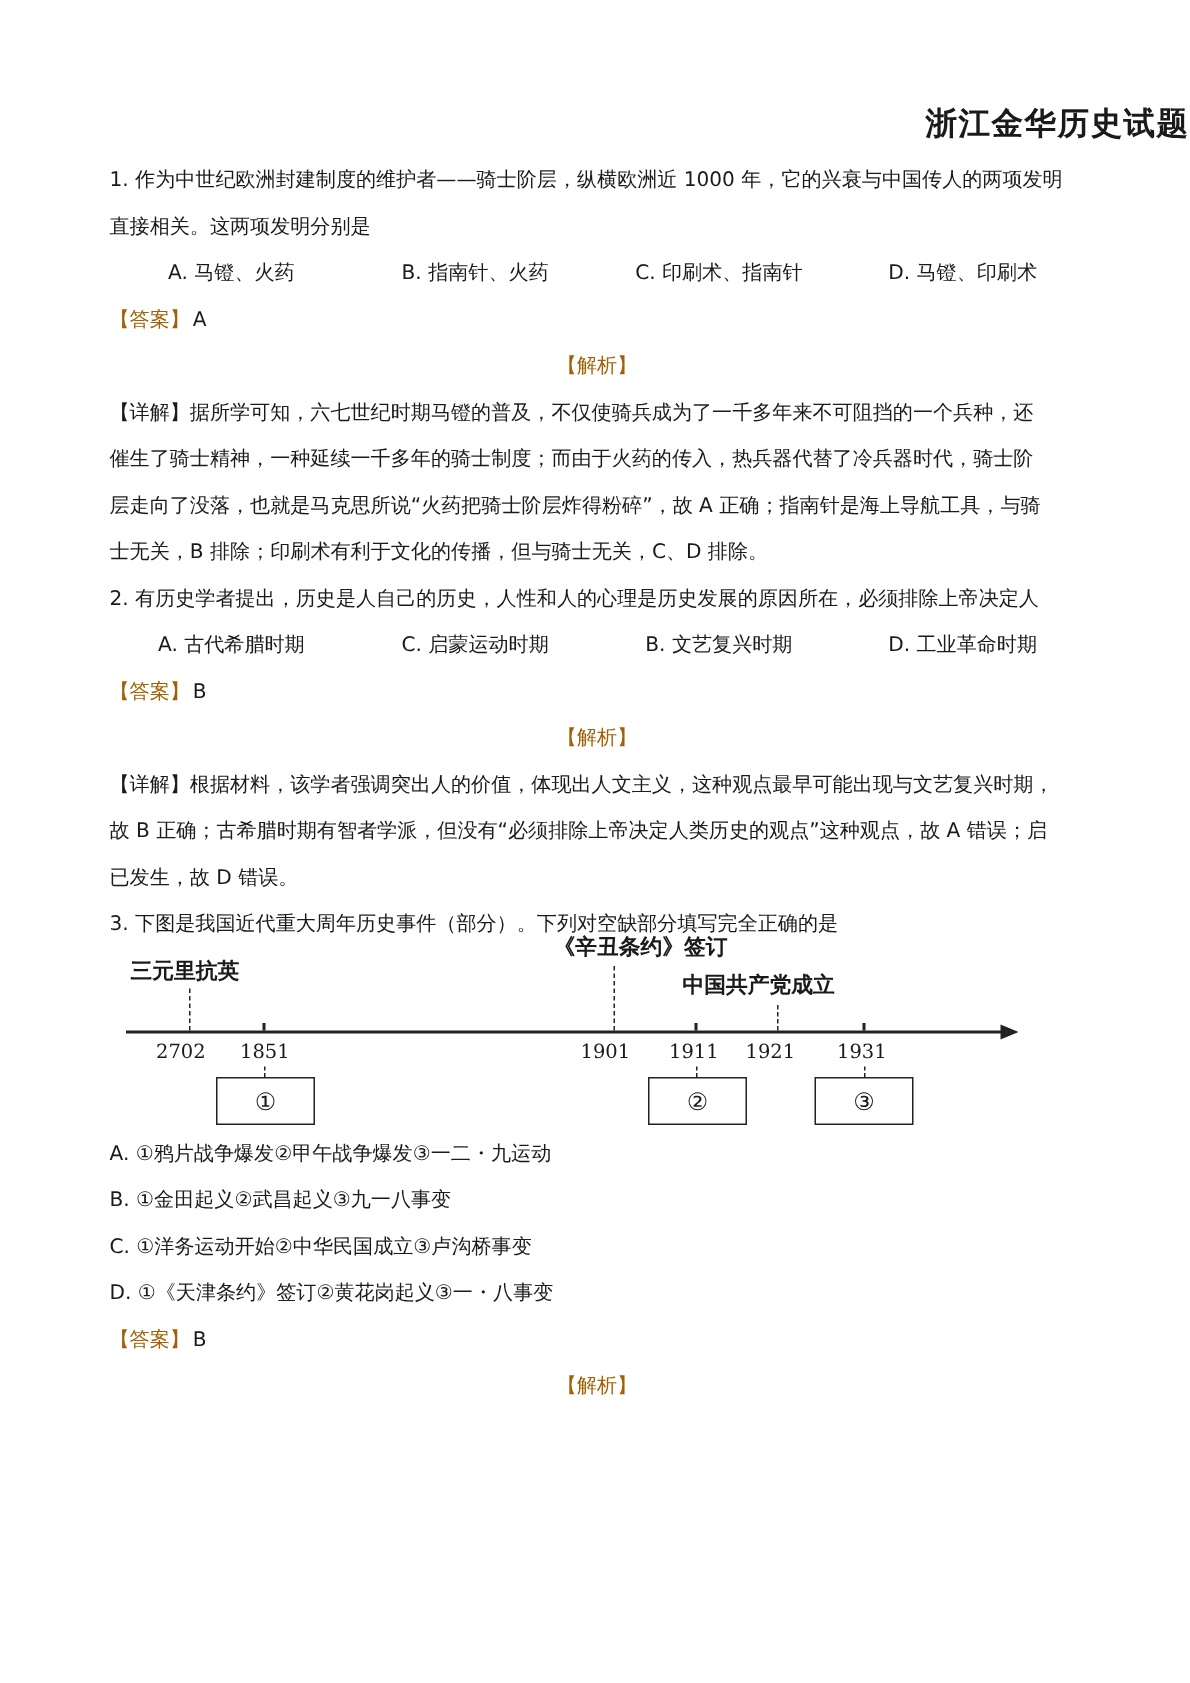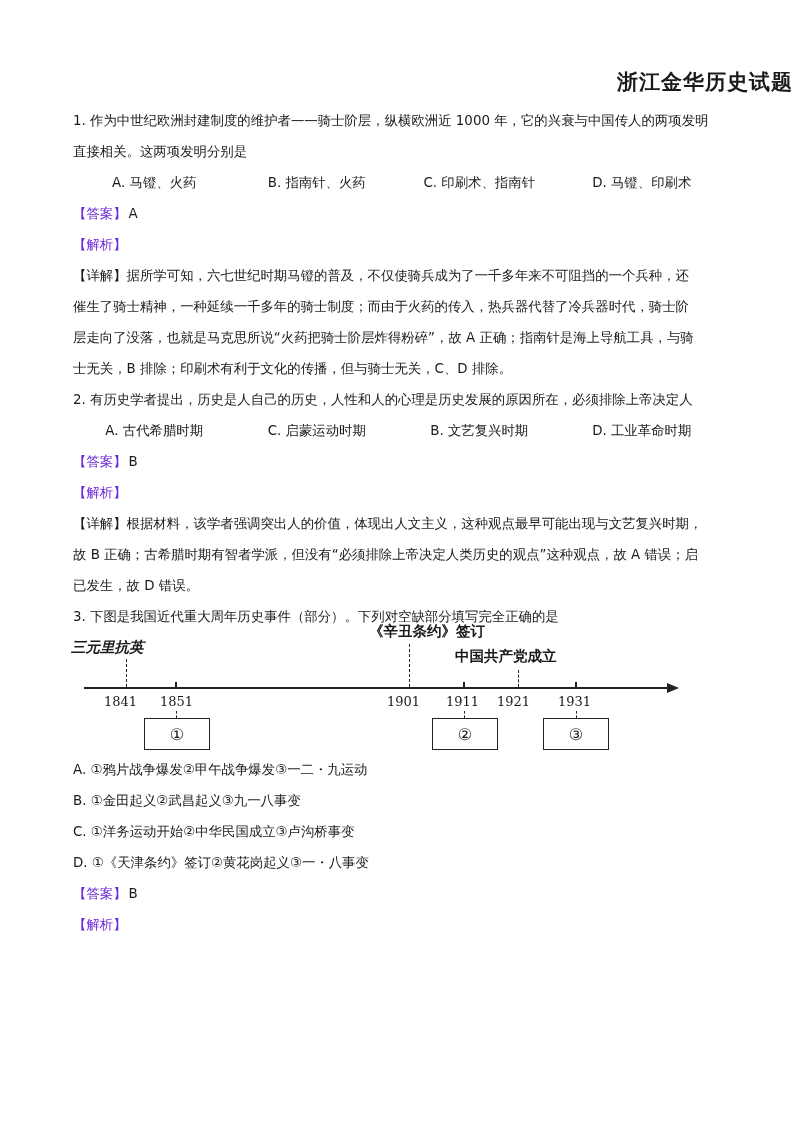--- a/index.html
+++ b/index.html
@@ -4,21 +4,21 @@
 <style>
   html, body { margin: 0; padding: 0; background: #ffffff; }
   body { width: 793px; height: 1122px; position: relative; overflow: hidden;
          font-family: "DejaVu Sans", "Liberation Sans", sans-serif; color: #1a1a1a; }
   .title { position: absolute; top: 68px; left: 0; width: 793px; text-align: right;
            font-size: 21px; font-weight: bold; letter-spacing: 1px; }
   .page { position: absolute; left: 73px; top: 105px; width: 650px; }
   .line { font-size: 13.4px; line-height: 31px; height: 31px; white-space: nowrap; }
   .opts { display: flex; font-size: 13.4px; line-height: 31px; height: 31px; text-align: center; }
   .opts span { width: 163px; }
-  .label-blue { color: #6d28d9; }
+  .label-blue { color: #a16207; text-align: center; }
   .ans-val { color: #1a1a1a; margin-left: 2px; }
   .timeline { position: relative; height: 112px; width: 620px; margin-left: -2px; }
   .tl-text { position: absolute; font-size: 14.5px; font-weight: bold; white-space: nowrap; }
   .tl-year { position: absolute; font-family: "DejaVu Serif", "Liberation Serif", serif; font-size: 13px; }
   .dash { position: absolute; width: 0; border-left: 1.5px dashed #222; }
   .tick { position: absolute; width: 1.5px; background: #222; height: 5px; }
   .axis { position: absolute; left: 13px; top: 55px; width: 587px; height: 2px; background: #222; }
   .arrow { position: absolute; left: 596px; top: 51px; width: 0; height: 0;
            border-left: 12px solid #222; border-top: 5px solid transparent; border-bottom: 5px solid transparent; }
   .box { position: absolute; width: 64px; height: 30px; border: 1.5px solid #222;
@@ -62,36 +62,36 @@
     <div class="line label-blue">【解析】</div>
     <div class="line"><span>【详解】</span><span>根据材料，该学者强调突出人的价值，体现出人文主义，这种观点最早可能出现与文艺复兴时期，</span></div>
     <div class="line">故 B 正确；古希腊时期有智者学派，但没有“必须排除上帝决定人类历史的观点”这种观点，故 A 错误；启</div>
     <div class="line">已发生，故 D 错误。</div>
   </div>
 
   <div>
     <div class="line"><span>3.</span> <span>下图是我国近代重大周年历史事件（部分）。下列对空缺部分填写完全正确的是</span></div>
 
     <div class="timeline">
-      <div class="tl-text" style="left:0px; top:6px;font-style:italic;">三元里抗英</div>
+      <div class="tl-text" style="left:16px; top:6px;">三元里抗英</div>
       <div class="tl-text" style="left:263px; top:-10px;margin-left:35px;">《辛丑条约》签订</div>
       <div class="tl-text" style="left:384px; top:15px;">中国共产党成立</div>
 
       <div class="dash" style="left:55px; top:27px; height:28px;"></div>
       <div class="dash" style="left:338px; top:12px; height:43px;"></div>
       <div class="dash" style="left:447px; top:38px; height:17px;"></div>
 
       <div class="tick" style="left:104px; top:50px;"></div>
       <div class="tick" style="left:392px; top:50px;"></div>
       <div class="tick" style="left:504px; top:50px;"></div>
 
       <div class="axis"></div>
       <div class="arrow"></div>
 
-      <div class="tl-year" style="left:33px; top:62px;">1841</div>
+      <div class="tl-year" style="left:33px; top:62px;">2702</div>
       <div class="tl-year" style="left:89px; top:62px;">1851</div>
       <div class="tl-year" style="left:316px; top:62px;">1901</div>
       <div class="tl-year" style="left:375px; top:62px;">1911</div>
       <div class="tl-year" style="left:426px; top:62px;">1921</div>
       <div class="tl-year" style="left:487px; top:62px;">1931</div>
 
       <div class="dash" style="left:105px; top:79px; height:7px;"></div>
       <div class="dash" style="left:393px; top:79px; height:7px;"></div>
       <div class="dash" style="left:505px; top:79px; height:7px;"></div>
 

